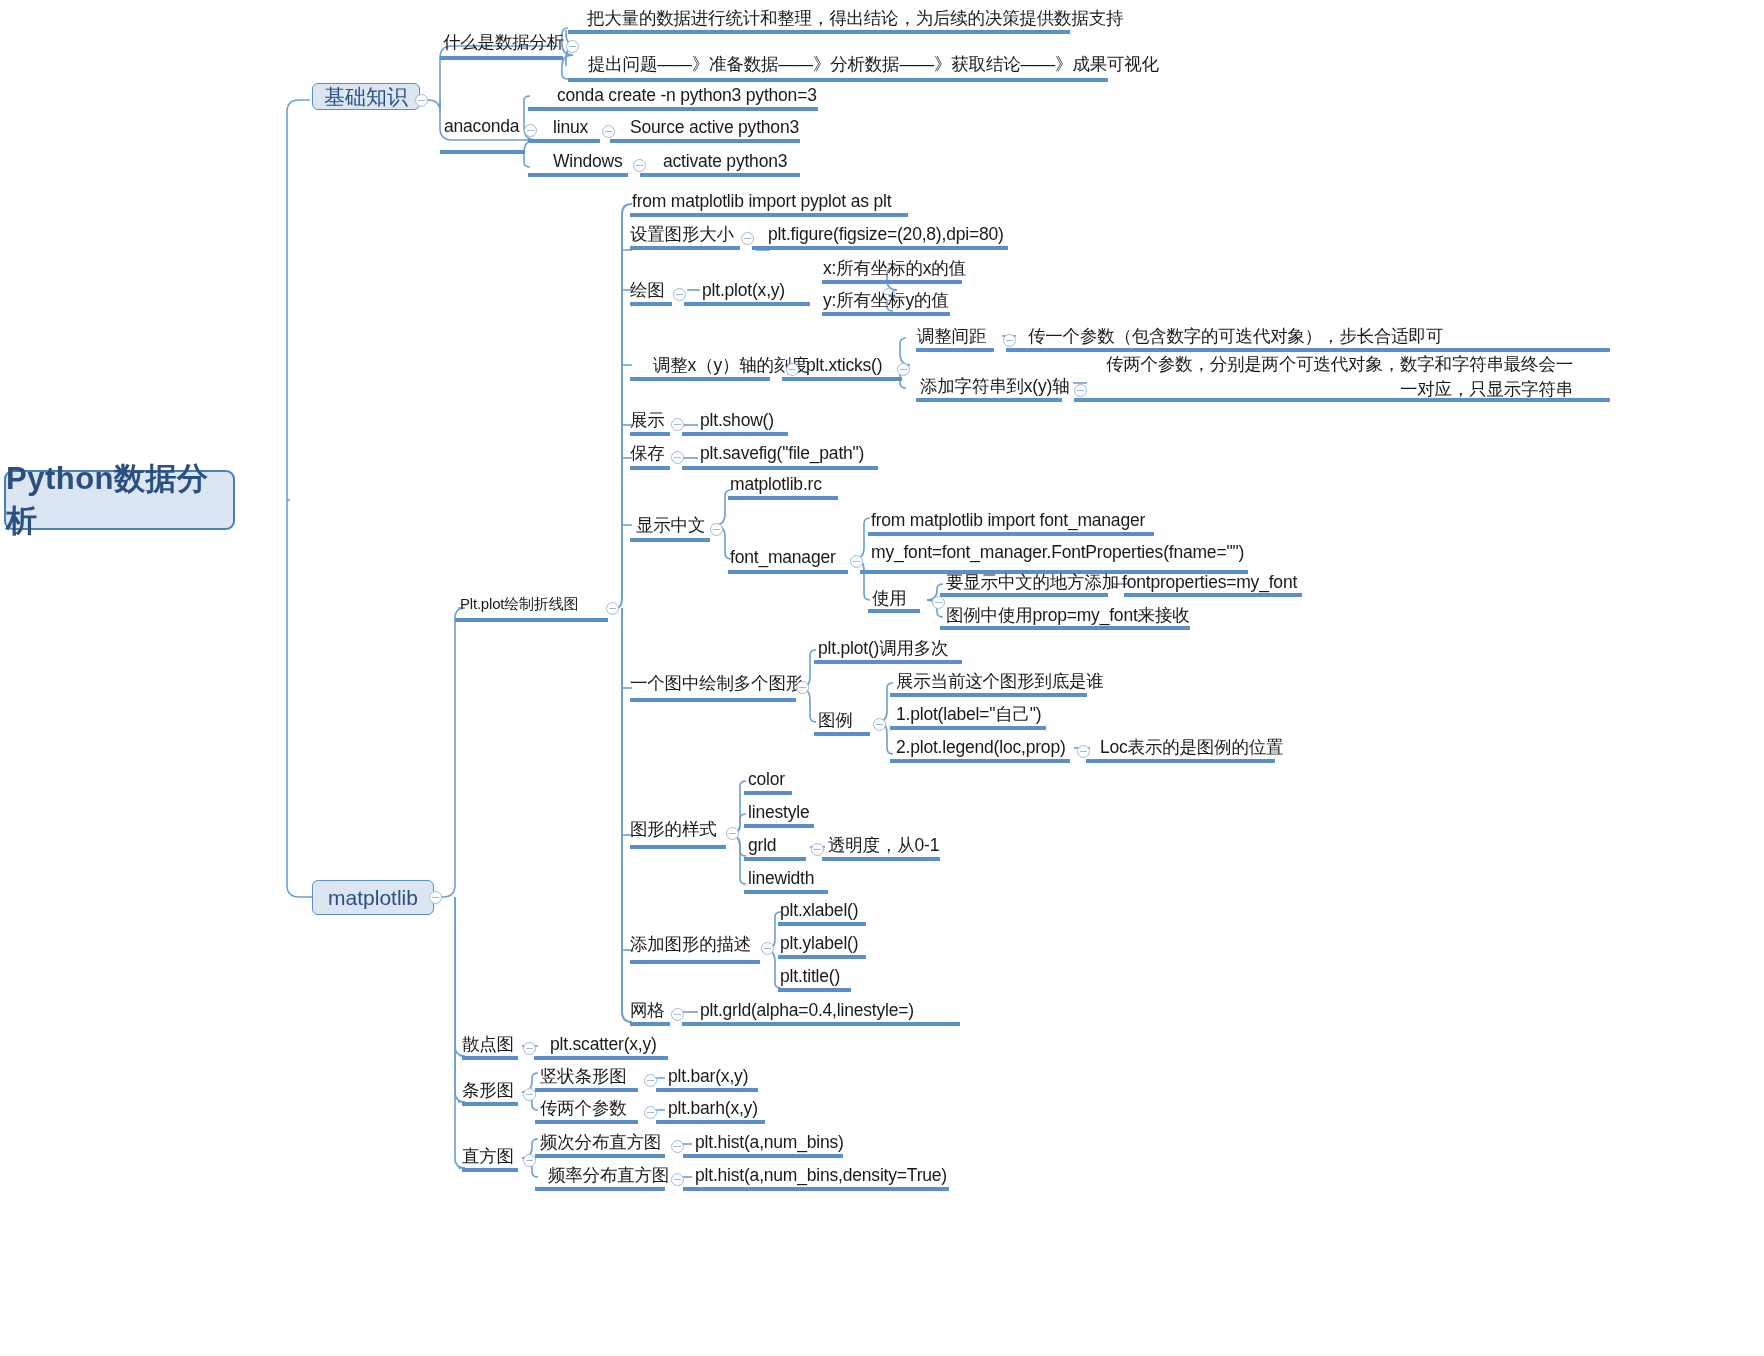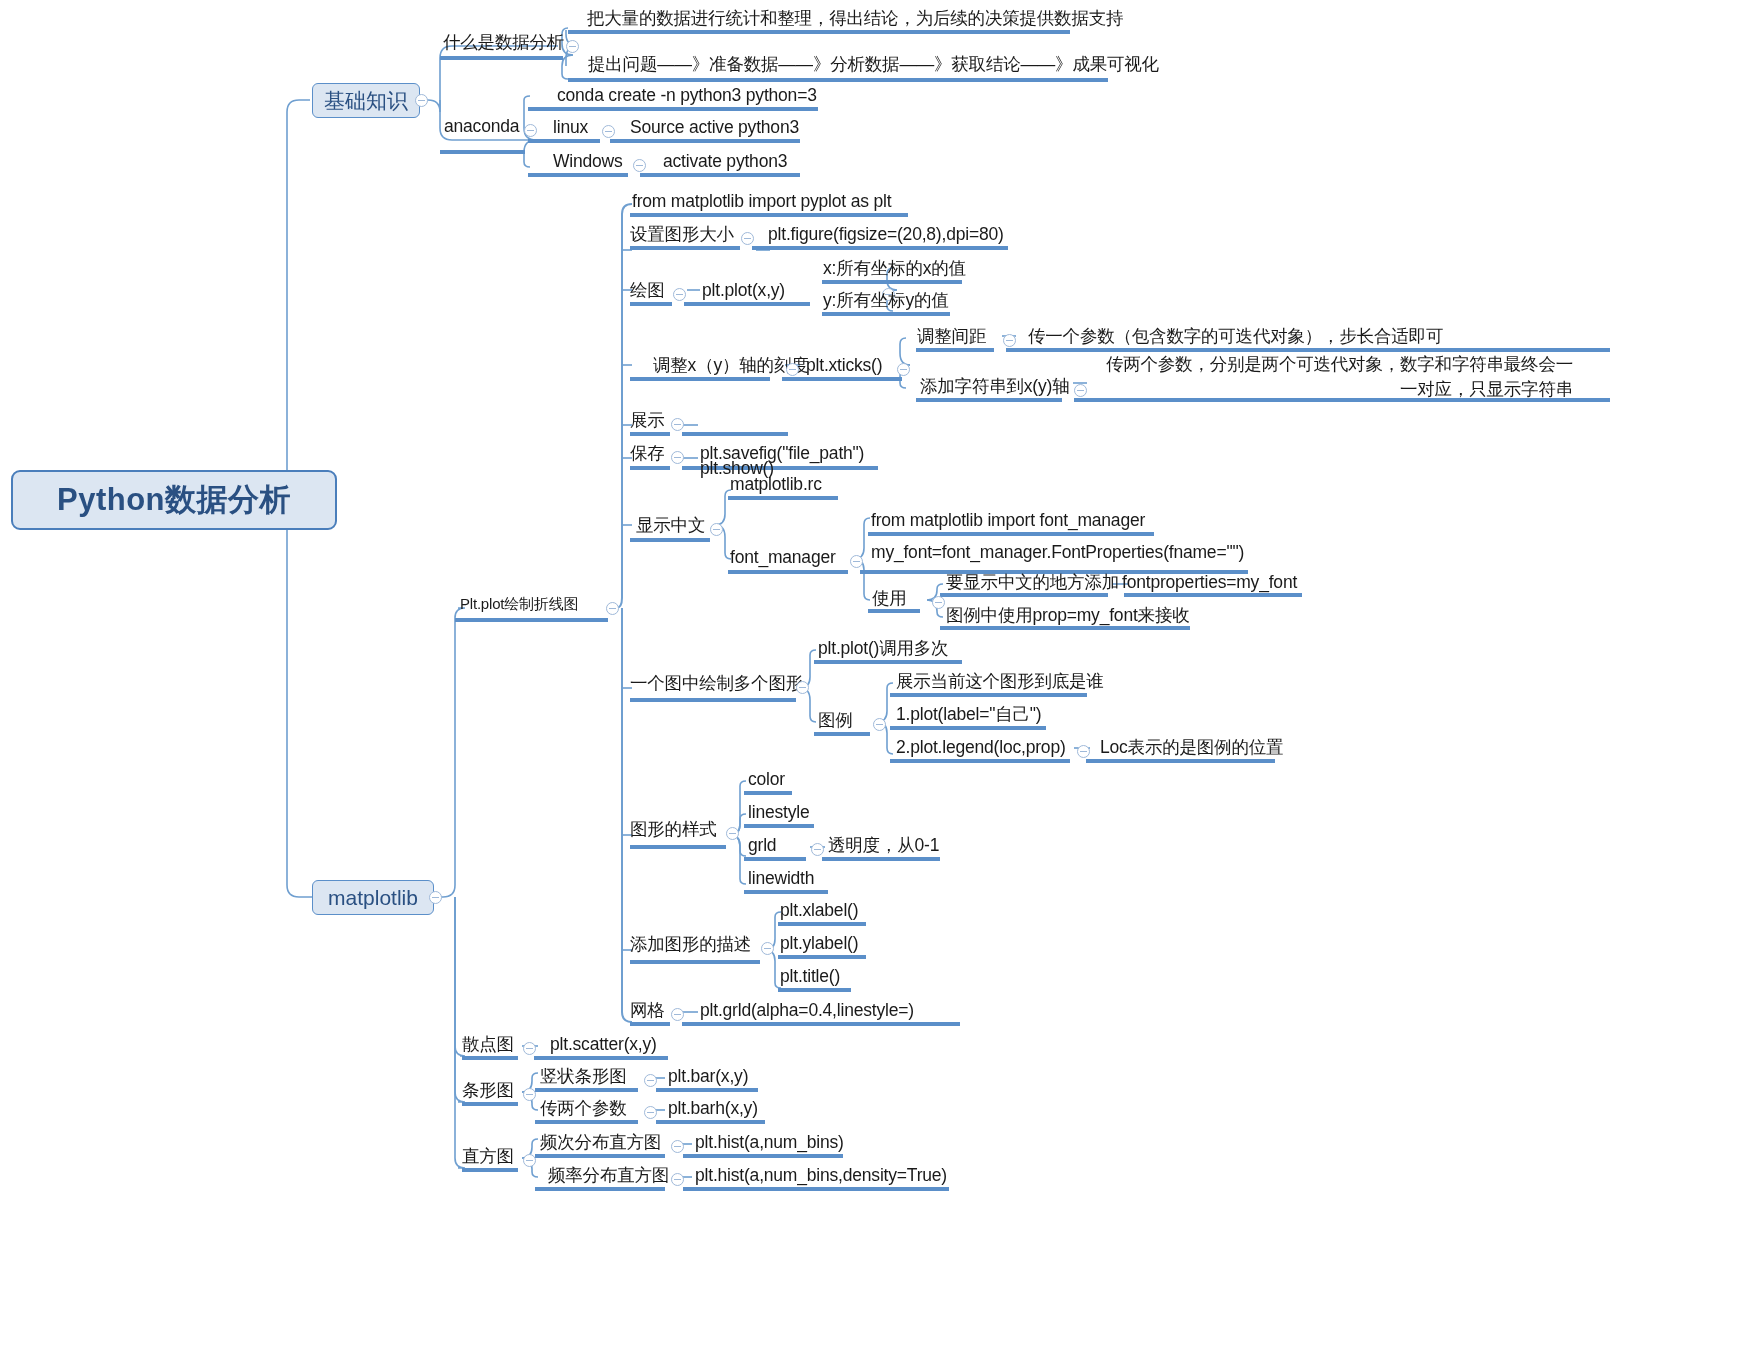--- a/index.html
+++ b/index.html
@@ -285,25 +285,25 @@
       <line x1="656" y1="1122" x2="765" y2="1122"></line>
 
       <line x1="462" y1="1170" x2="518" y2="1170"></line>
       <line x1="535" y1="1156" x2="665" y2="1156"></line>
       <line x1="683" y1="1156" x2="843" y2="1156"></line>
       <line x1="535" y1="1189" x2="665" y2="1189"></line>
       <line x1="683" y1="1189" x2="949" y2="1189"></line>
     </g>
   </svg>
 
-  <div class="root" style="left:11px; top:470px; width:326px; height:60px;">
+  <div class="root" style="left:4px; top:470px; width:231px; height:60px;">
     <span>Python数据分析</span>
   </div>
 
-  <div class="lvl1" style="left:312px; top:83px; width:108px; height:35px;">
+  <div class="lvl1" style="left:312px; top:83px; width:108px; height:27px;">
     <span>基础知识</span>
   </div>
   <div class="toggle" style="left:415px; top:94px;"></div>
 
   <div class="lvl1" style="left:312px; top:880px; width:122px; height:35px;">
     <span>matplotlib</span>
   </div>
   <div class="toggle" style="left:429px; top:891px;"></div>
 
   <div class="node" style="left:443px; top:32px;">
@@ -397,21 +397,21 @@
   </div>
   <div class="toggle" style="left:1074px; top:384px;"></div>
   <div class="node wrap" style="left:1098px; top:352px; width:475px; line-height:1.45;text-align:right;">
     <span class="txt">传两个参数，分别是两个可迭代对象，数字和字符串最终会一一对应，只显示字符串</span>
   </div>
 
   <div class="node" style="left:630px; top:410px;">
     <span class="txt">展示</span>
   </div>
   <div class="toggle" style="left:671px; top:418px;"></div>
-  <div class="node" style="left:700px; top:410px;margin-top:48px;">
+  <div class="node" style="left:700px; top:410px;">
     <span class="txt">plt.show()</span>
   </div>
 
   <div class="node" style="left:630px; top:443px;">
     <span class="txt">保存</span>
   </div>
   <div class="toggle" style="left:671px; top:451px;"></div>
   <div class="node" style="left:700px; top:443px;">
     <span class="txt">plt.savefig("file_path")</span>
   </div>

